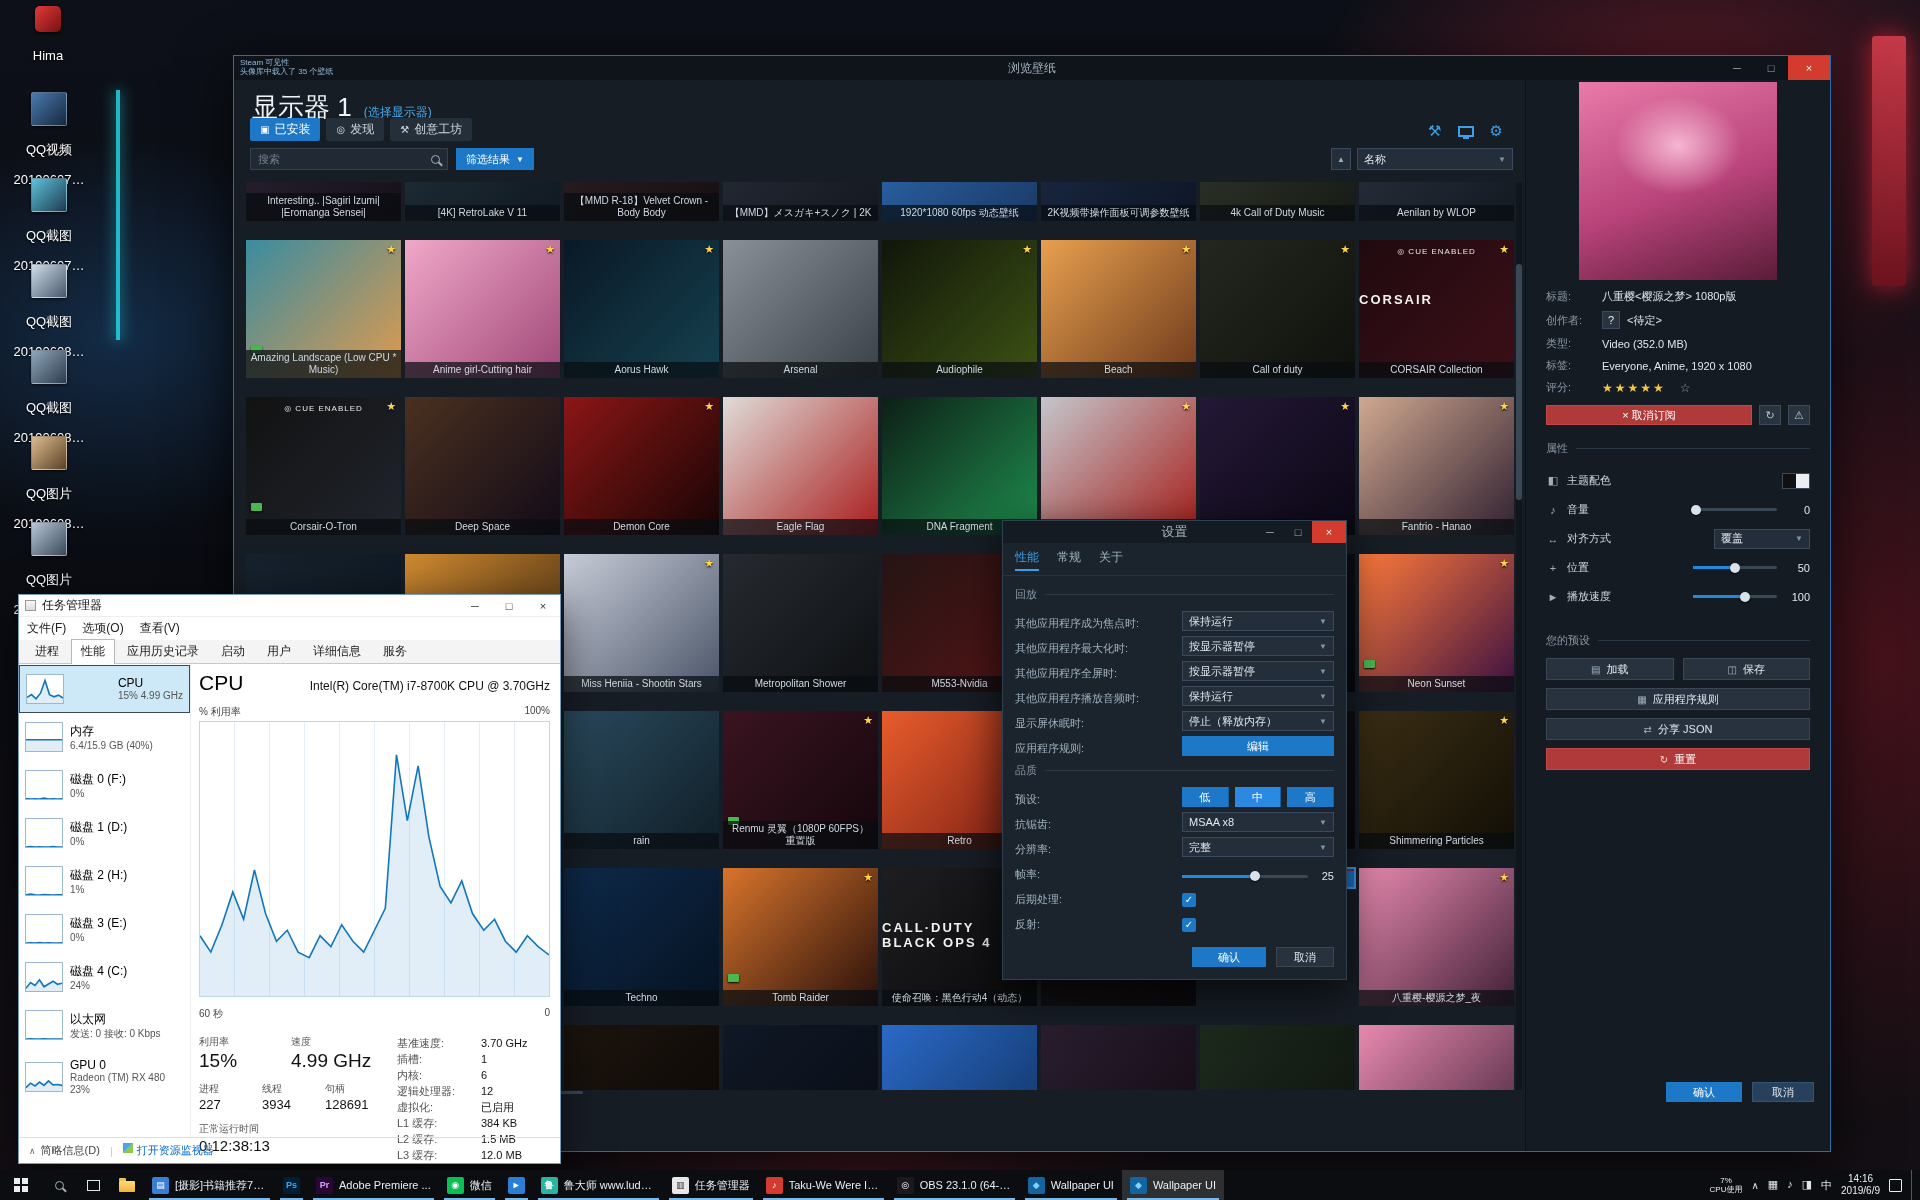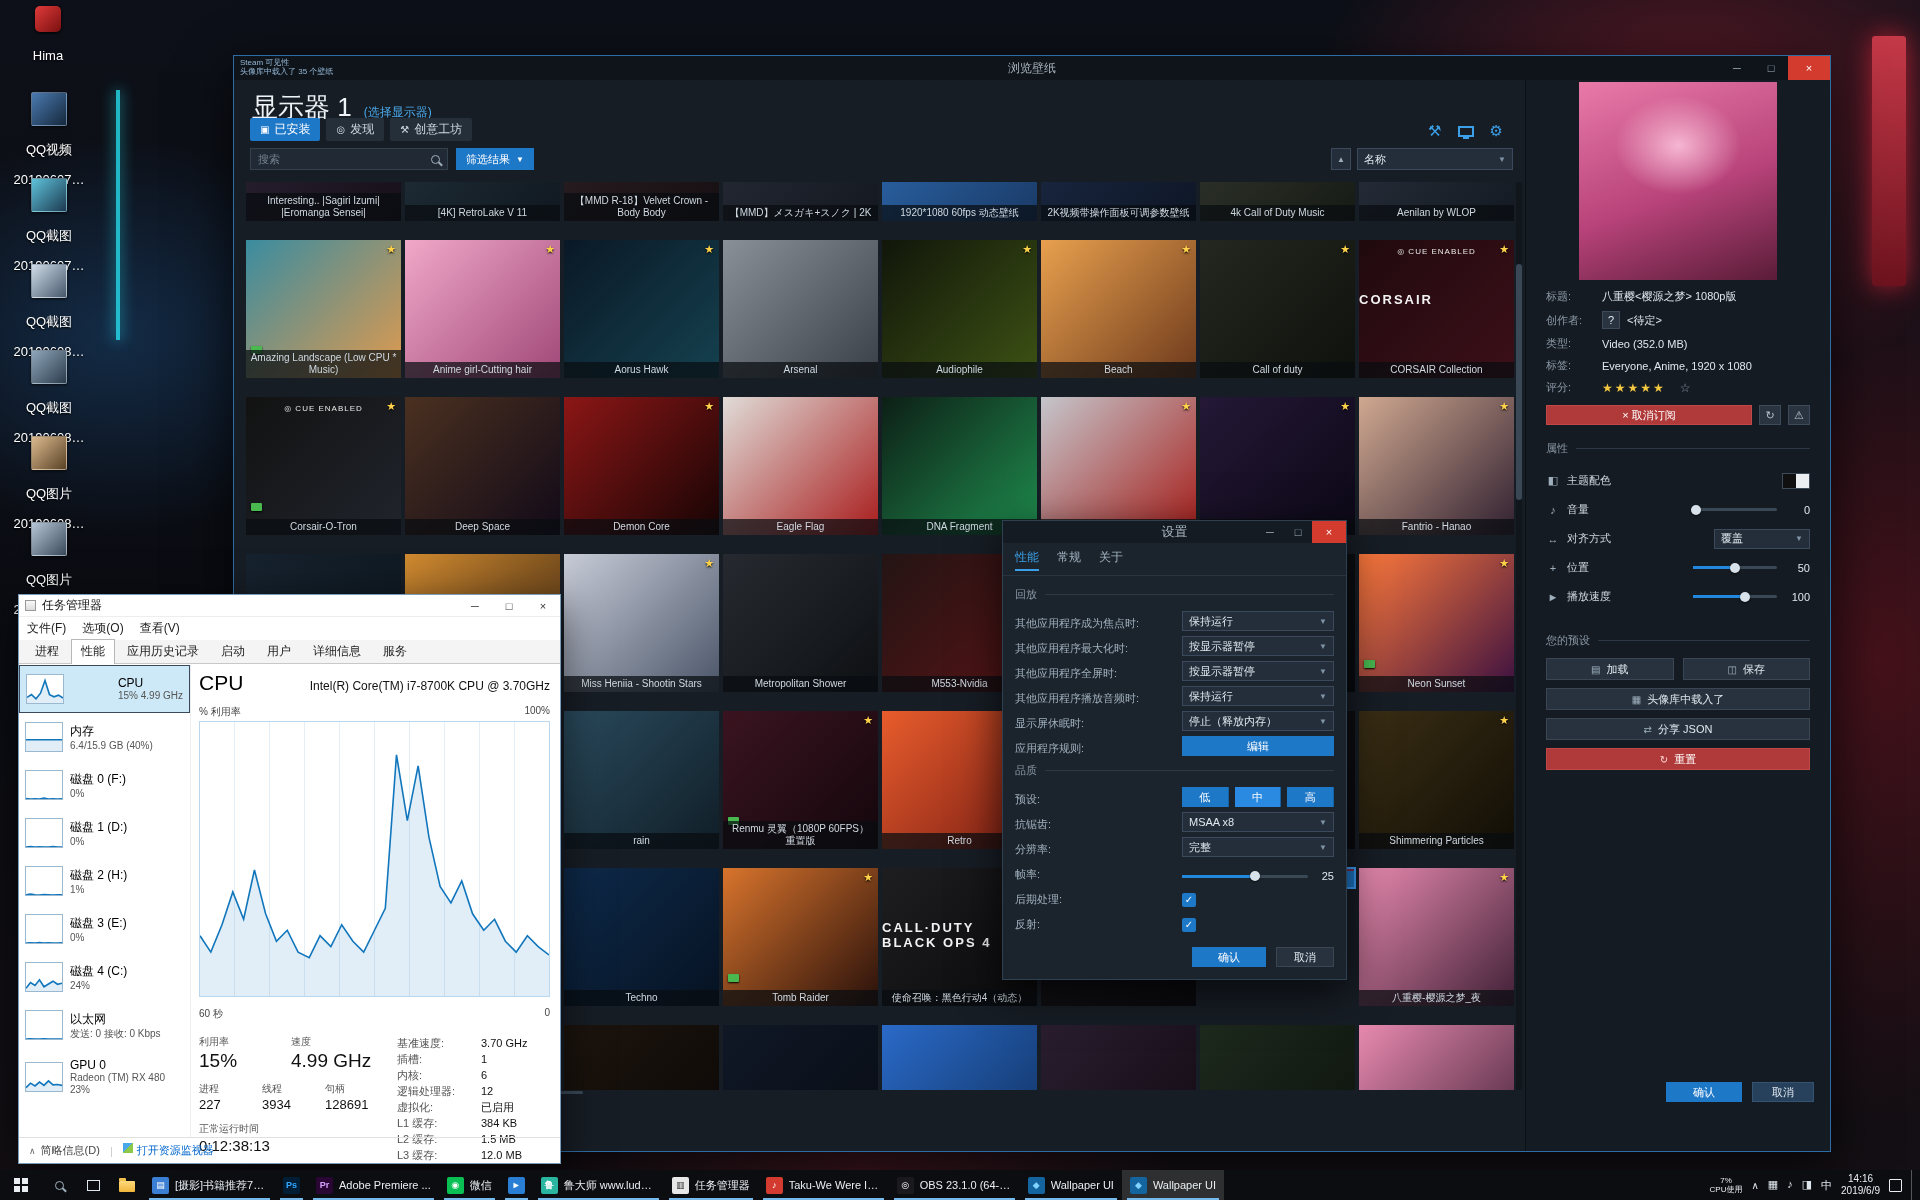--- a/index.html
+++ b/index.html
@@ -559,21 +559,21 @@
             <span class="bic">▤</span>
             <span>加载</span>
           </button>
         <button class="pbtn">
             <span class="bic">◫</span>
             <span>保存</span>
           </button>
       </div>
       <button class="wide-btn">
           <span class="bic">▦</span>
-          <span>头像库中载入了</span>
+          <span>应用程序规则</span>
         </button>
       <button class="wide-btn">
           <span class="bic">⇄</span>
           <span>分享 JSON</span>
         </button>
       <button class="wide-btn red">
           <span class="bic">↻</span>
           <span>重置</span>
         </button>
     </div>

